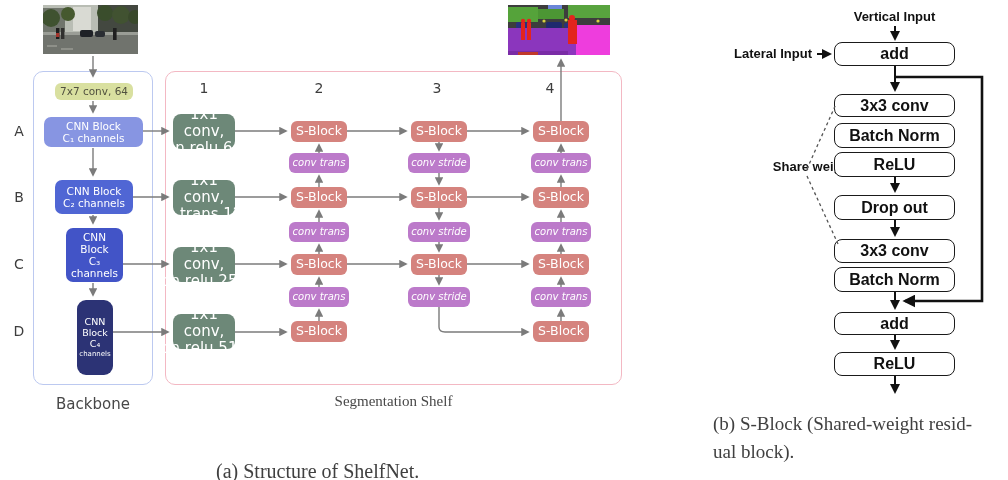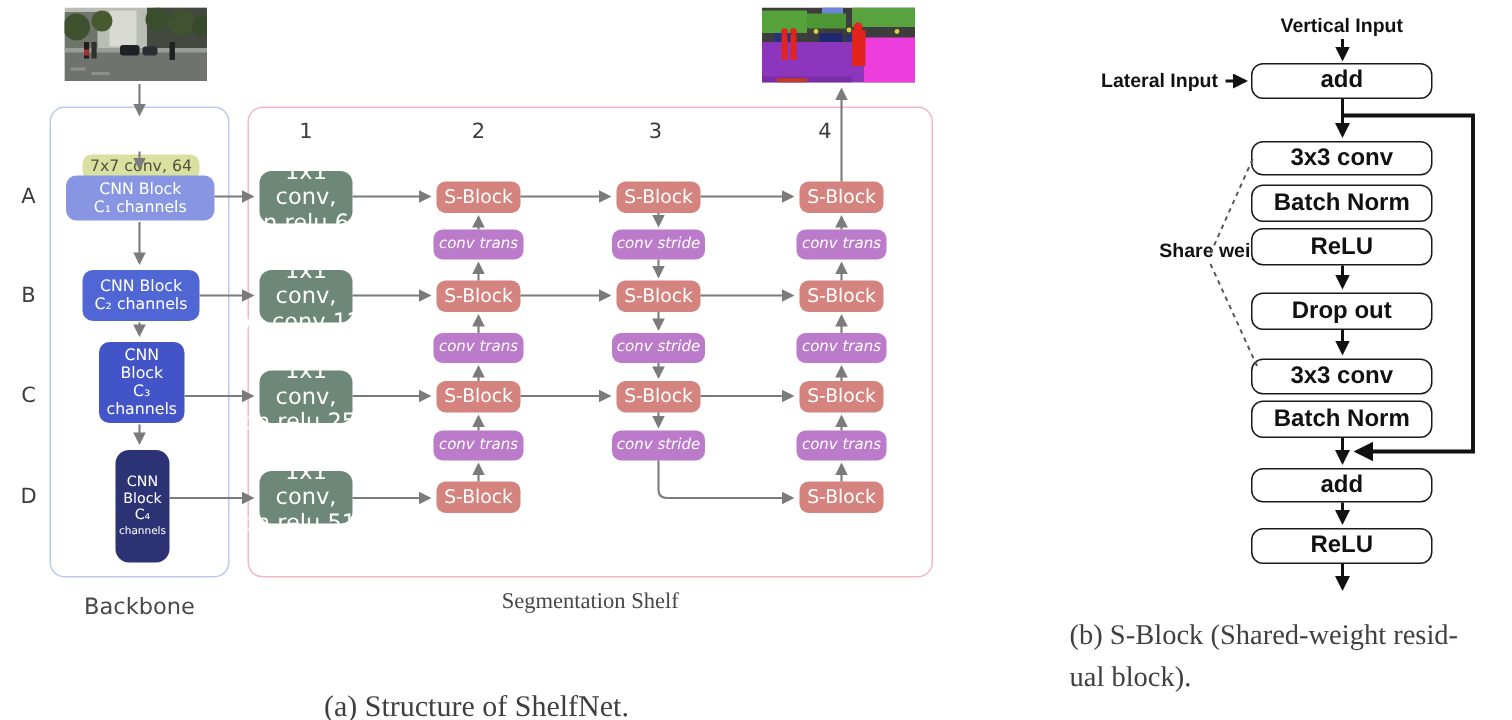--- a/index.html
+++ b/index.html
@@ -9,21 +9,21 @@
   }
   .abs{position:absolute;box-sizing:border-box;}
   
   .frame{border-radius:10px;border:1.6px solid;background:transparent;}
   .backbone-frame{border-color:var(--backbone-frame,#bcc9f0);}
   .shelf-frame{border-color:var(--shelf-frame,#f3b8c3);}
   .lbl{color:#3d3d3d;text-align:center;line-height:16px;font-size:14px;}
   .panel-label{color:#474747;font-size:15px;text-align:center;}
   .box{display:flex;flex-direction:column;align-items:center;justify-content:center;
        text-align:center;color:#fff;border-radius:7px;line-height:1.15;}
-  .stem{background:var(--stem-bg,#d9e0a0);color:var(--stem-text,#51513f);font-size:10.5px;border-radius:6px;margin-top:20px;}
+  .stem{background:var(--stem-bg,#d9e0a0);color:var(--stem-text,#51513f);font-size:10.5px;border-radius:6px;}
   .cnn1{background:var(--cnn1-bg,#8795e2);font-size:10.5px;}
   .cnn2{background:var(--cnn2-bg,#5066d4);font-size:10.5px;}
   .cnn3{background:var(--cnn3-bg,#4254c7);font-size:10.5px;}
   .cnn4{background:var(--cnn4-bg,#2c3375);font-size:9.5px;border-radius:9px;}
   .cnn4 .tiny{font-size:7px;}
   .green{background:var(--lateral-bg,#6d8878);font-size:15px;border-radius:8px;}
   .sblock{background:var(--s-block-bg,#d5837e);font-size:12.5px;border-radius:6px;}
   .convsm{background:var(--conv-trans-bg,#bc7aca);font-size:10px;border-radius:6px;font-style:italic;}
   .caption{font-family:"Liberation Serif","DejaVu Serif",serif;color:#404040;}
   
@@ -120,21 +120,21 @@
     <span>C₄</span>
     <span class="tiny">channels</span>
   </div>
 
   <div class="abs box green" style="left:173px;top:114px;width:62px;height:35px;">
     <span>1x1 conv,</span>
     <span>bn,relu,64</span>
   </div>
   <div class="abs box green" style="left:173px;top:180px;width:62px;height:35px;">
     <span>1x1 conv,</span>
-    <span>bn,conv,128</span>
+    <span>bn,trans,128</span>
   </div>
   <div class="abs box green" style="left:173px;top:247px;width:62px;height:35px;">
     <span>1x1 conv,</span>
     <span>bn,relu,256</span>
   </div>
   <div class="abs box green" style="left:173px;top:314px;width:62px;height:35px;">
     <span>1x1 conv,</span>
     <span>bn,relu,512</span>
   </div>
 

